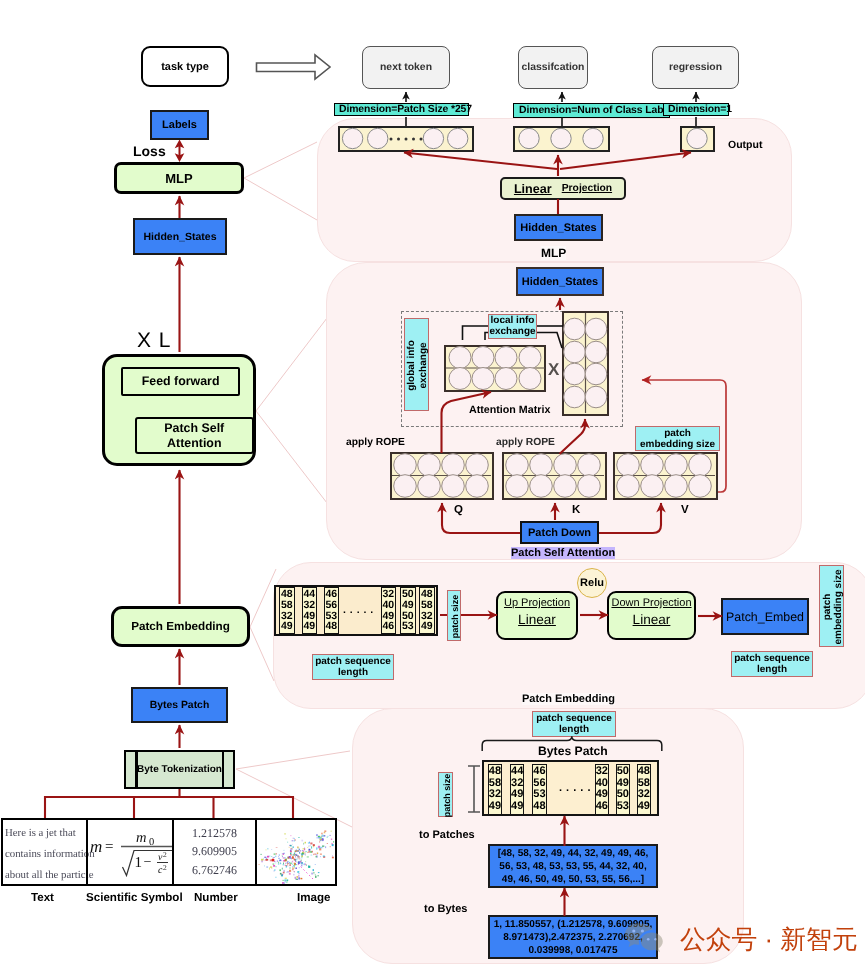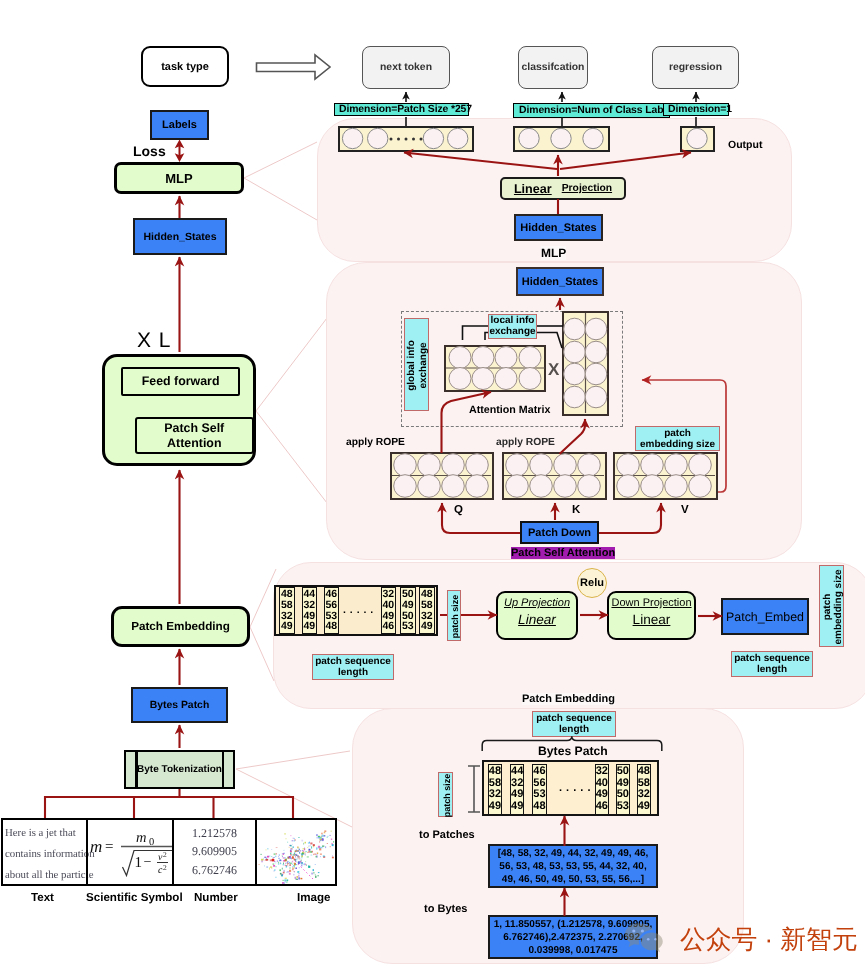--- a/index.html
+++ b/index.html
@@ -237,21 +237,21 @@
   </div>
 
   <div class="abs t12b" style="left:454px;top:504px;font-size:11.5px;">Q</div>
   <div class="abs t12b" style="left:572px;top:504px;font-size:11.5px;">K</div>
   <div class="abs t12b" style="left:681px;top:504px;font-size:11.5px;">V</div>
 
   <div class="abs box-yellow ctr" style="left:520px;top:521px;width:79px;height:23px;border-width:2.5px;border-color:#111;">
     <span class="t11b">Patch Down</span>
   </div>
 
-  <div class="abs t12b" style="left:511px;top:547px;font-size:11px;background:#a21caf;">Patch Self Attention</div>
+  <div class="abs t12b" style="left:511px;top:547px;font-size:11px;background:#c4b5fd;">Patch Self Attention</div>
 
   <div class="abs" style="left:274px;top:585px;width:164px;height:51px;background:#fbeccd;border:2.5px solid #111;">
     <div class="abs bytecol" style="left:3px;top:0px;">
       <span>48</span>
       <span>58</span>
       <span>32</span>
       <span>49</span>
     </div>
     <div class="abs bytecol" style="left:25.5px;top:0px;">
       <span>44</span>
@@ -285,21 +285,21 @@
     </div>
     <div class="abs t11b" style="left:67px;top:17px;letter-spacing:0.5px;font-size:10.5px;">. . . . .</div>
   </div>
 
   <div class="abs box-cyan" style="left:447px;top:590px;width:14px;height:51px;z-index:5;">
     <div class="abs ctr" style="left:0;top:0;width:51px;height:14px;transform-origin:0 0;transform:rotate(-90deg) translate(-51px,0);">
       <span class="t9b">patch size</span>
     </div>
   </div>
 
-  <div class="abs box-green ctr" style="left:496px;top:591px;width:82px;height:49px;border-radius:9px;border-width:2.6px;flex-direction:column;justify-content:flex-start;padding-top:4px;font-style:italic;">
+  <div class="abs box-green ctr" style="left:496px;top:591px;width:82px;height:49px;border-radius:9px;border-width:2.6px;flex-direction:column;justify-content:flex-start;padding-top:4px;">
     <span style="font-size:11px;font-weight:normal;text-decoration:underline;line-height:1.15;">Up Projection</span>
     <span style="font-size:13.6px;font-weight:normal;text-decoration:underline;line-height:1.2;margin-top:2px;">Linear</span>
   </div>
 
   <div class="abs ctr" style="left:577px;top:568px;width:30px;height:30px;border-radius:50%;background:#fcf3d6;border:1.6px solid #d9b34a;">
     <span class="t11b">Relu</span>
   </div>
 
   <div class="abs box-green ctr" style="left:607px;top:591px;width:89px;height:49px;border-radius:9px;border-width:2.6px;flex-direction:column;justify-content:flex-start;padding-top:4px;">
     <span style="font-size:11px;font-weight:normal;text-decoration:underline;line-height:1.15;">Down Projection</span>
@@ -393,21 +393,21 @@
   <div class="abs t12b" style="left:424px;top:903px;font-size:11px;">to Bytes</div>
 
   <div class="abs box-yellow ctr" style="left:488px;top:844px;width:170px;height:44px;border-width:2.4px;flex-direction:column;line-height:1.3;">
     <span class="t10b">[48, 58, 32, 49, 44, 32, 49, 49, 46,</span>
     <span class="t10b">56, 53, 48, 53, 53, 55, 44, 32, 40,</span>
     <span class="t10b">49, 46, 50, 49, 50, 53, 55, 56,...]</span>
   </div>
 
   <div class="abs box-yellow ctr" style="left:488px;top:915px;width:170px;height:44px;border-width:2.4px;flex-direction:column;line-height:1.3;">
     <span class="t10b">1, 11.850557, (1.212578, 9.609905,</span>
-    <span class="t10b">6.762746),2.472375, 2.270692,</span>
+    <span class="t10b">8.971473),2.472375, 2.270692,</span>
     <span class="t10b">0.039998, 0.017475</span>
   </div>
 
   <div class="abs" style="left:1px;top:818px;width:336px;height:68px;background:#fff;border:2.2px solid #000;display:flex;">
 
     <div class="abs" style="left:0;top:0;width:84px;height:100%;padding:3px 1px 2px 2px;">
       <div style="font-family:'Liberation Serif',serif;font-size:10.8px;color:#4a4a58;line-height:1.93;white-space:nowrap;">
         <div>Here is a jet that</div>
         <div>contains information</div>
         <div>about all the particle</div>

